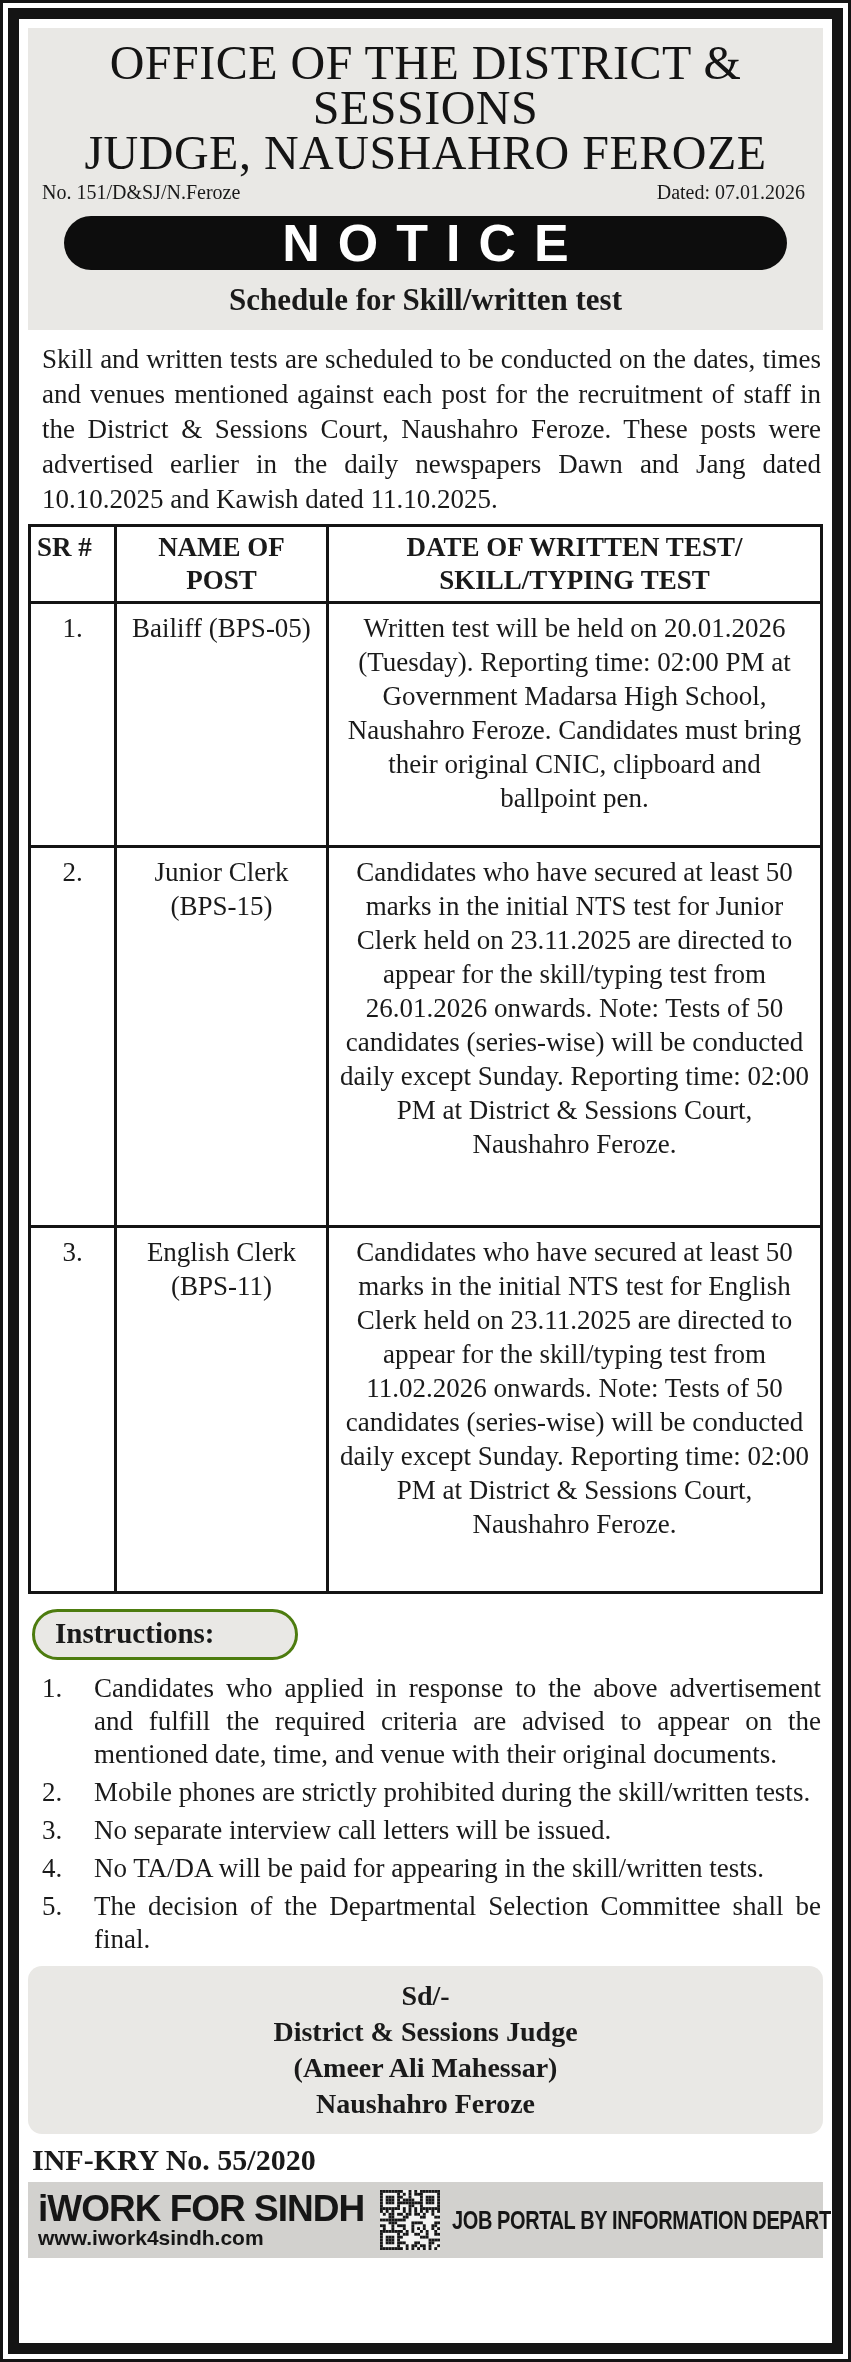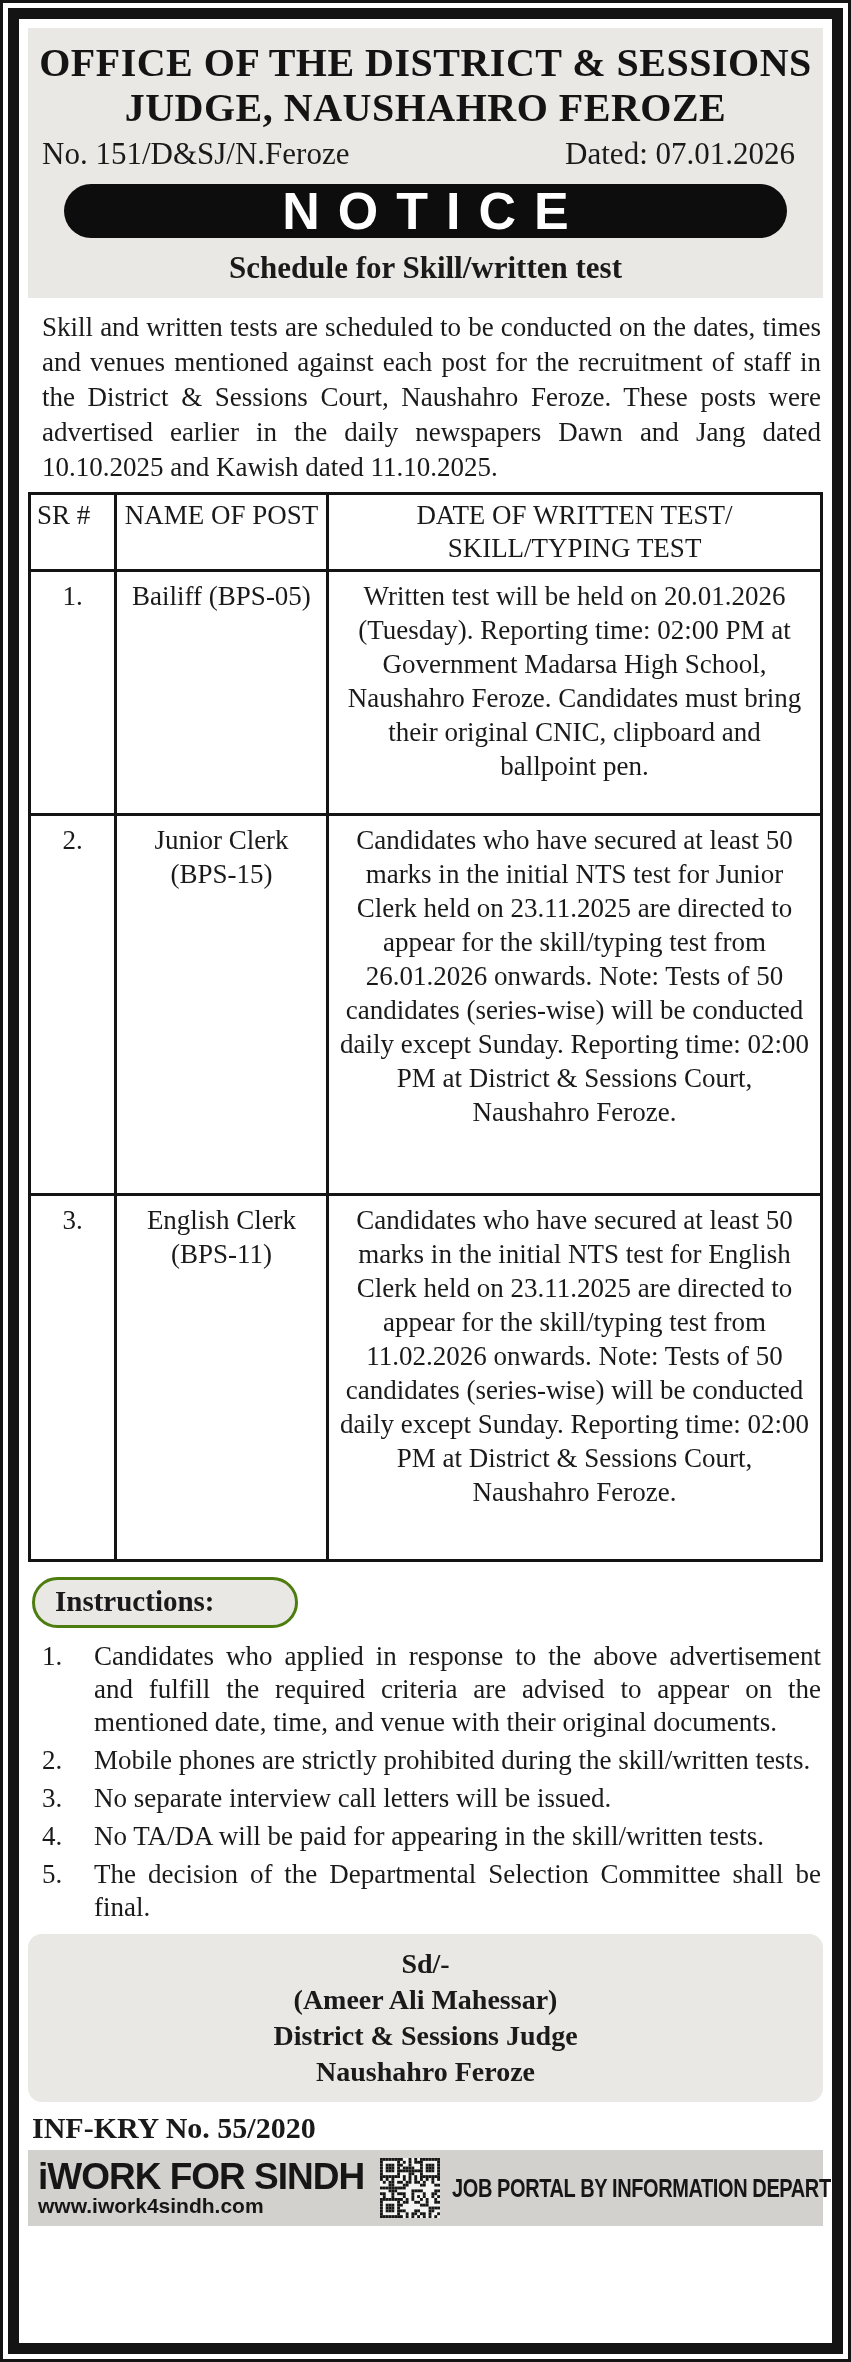--- a/index.html
+++ b/index.html
@@ -5,35 +5,35 @@
   * { box-sizing: border-box; margin: 0; padding: 0; }
   html,body { background:#fff; }
   body { width:851px; font-family:"Liberation Serif", serif; color:#1a1a1a; }
 
   .page { width:851px; height:2362px; position:relative; background:#fff; }
   .frame-outer { position:absolute; inset:0; border:3px solid #141414; padding:5px; }
   .frame-inner { height:100%; border:11px solid #141414; padding:9px 9px 0 9px; background:#fff; overflow:hidden; }
 
   
   .header-box { background:var(--panel-gray,#e9e8e5); padding:12px 0 12px; text-align:center; }
-  .title { font-weight:bold; font-size:40px; line-height:45px; letter-spacing:.5px; color:#141414; }
-  .ref-row { display:flex; justify-content:space-between; padding:6px 28px 0 14px; font-size:31px; }
+  .title { font-weight:normal; font-size:48px; line-height:45px; letter-spacing:.5px; color:#141414; }
+  .ref-row { display:flex; justify-content:space-between; padding:6px 18px 0 14px; font-size:20px; }
   .notice-pill { height:54px; margin:12px 36px 0 36px; background:var(--accent-black,#0d0d0d);
                  border-radius:44px; display:flex; align-items:center; justify-content:center; }
   .notice-pill span { color:#fff; font-family:"Liberation Sans", sans-serif; font-weight:bold;
                       font-size:52px; letter-spacing:18px; padding-left:18px; }
   .subtitle { font-weight:bold; font-size:31px; margin-top:12px; }
 
   
   .intro { margin:12px 2px 0 14px; font-size:27px; line-height:35px; text-align:justify; }
 
   
   table.schedule { width:100%; margin-top:7px; border-collapse:collapse; }
   table.schedule th, table.schedule td { border:3px solid #141414; vertical-align:top; }
-  table.schedule th { font-size:27px; line-height:33px; font-weight:normal; text-align:center; padding:4px 6px; }
+  table.schedule th { font-size:27px; line-height:33px; font-weight:bold; text-align:center; padding:4px 6px; }
   table.schedule th.col-sr { text-align:left; width:86px; }
   table.schedule th.col-post { width:212px; }
   table.schedule td { font-size:27px; line-height:34px; text-align:center; padding:7px 8px; }
   td.cell-details { padding:7px 4px; }
   tr.row-1 td { height:244px; }
   tr.row-2 td { height:380px; }
   tr.row-3 td { height:366px; }
 
   
   .instr-pill { display:inline-block; margin:15px 0 0 4px; background:var(--panel-gray,#e9e8e5);
@@ -132,22 +132,22 @@
           <span class="txt">No TA/DA will be paid for appearing in the skill/written tests.</span>
         </div>
         <div class="instr-item">
           <span class="num">5.</span>
           <span class="txt">The decision of the Departmental Selection Committee shall be final.</span>
         </div>
       </div>
 
       <div class="sig-block">
         <div>Sd/-</div>
+        <div>District &amp; Sessions Judge</div>
         <div>(Ameer Ali Mahessar)</div>
-        <div>District &amp; Sessions Judge</div>
         <div>Naushahro Feroze</div>
       </div>
 
       <div class="inf-line">INF-KRY No. 55/2020</div>
 
       <div class="footer-banner">
         <div class="logo-block">
           <div class="logo-text">iWORK FOR SINDH</div>
           <div class="logo-url">www.iwork4sindh.com</div>
         </div>

